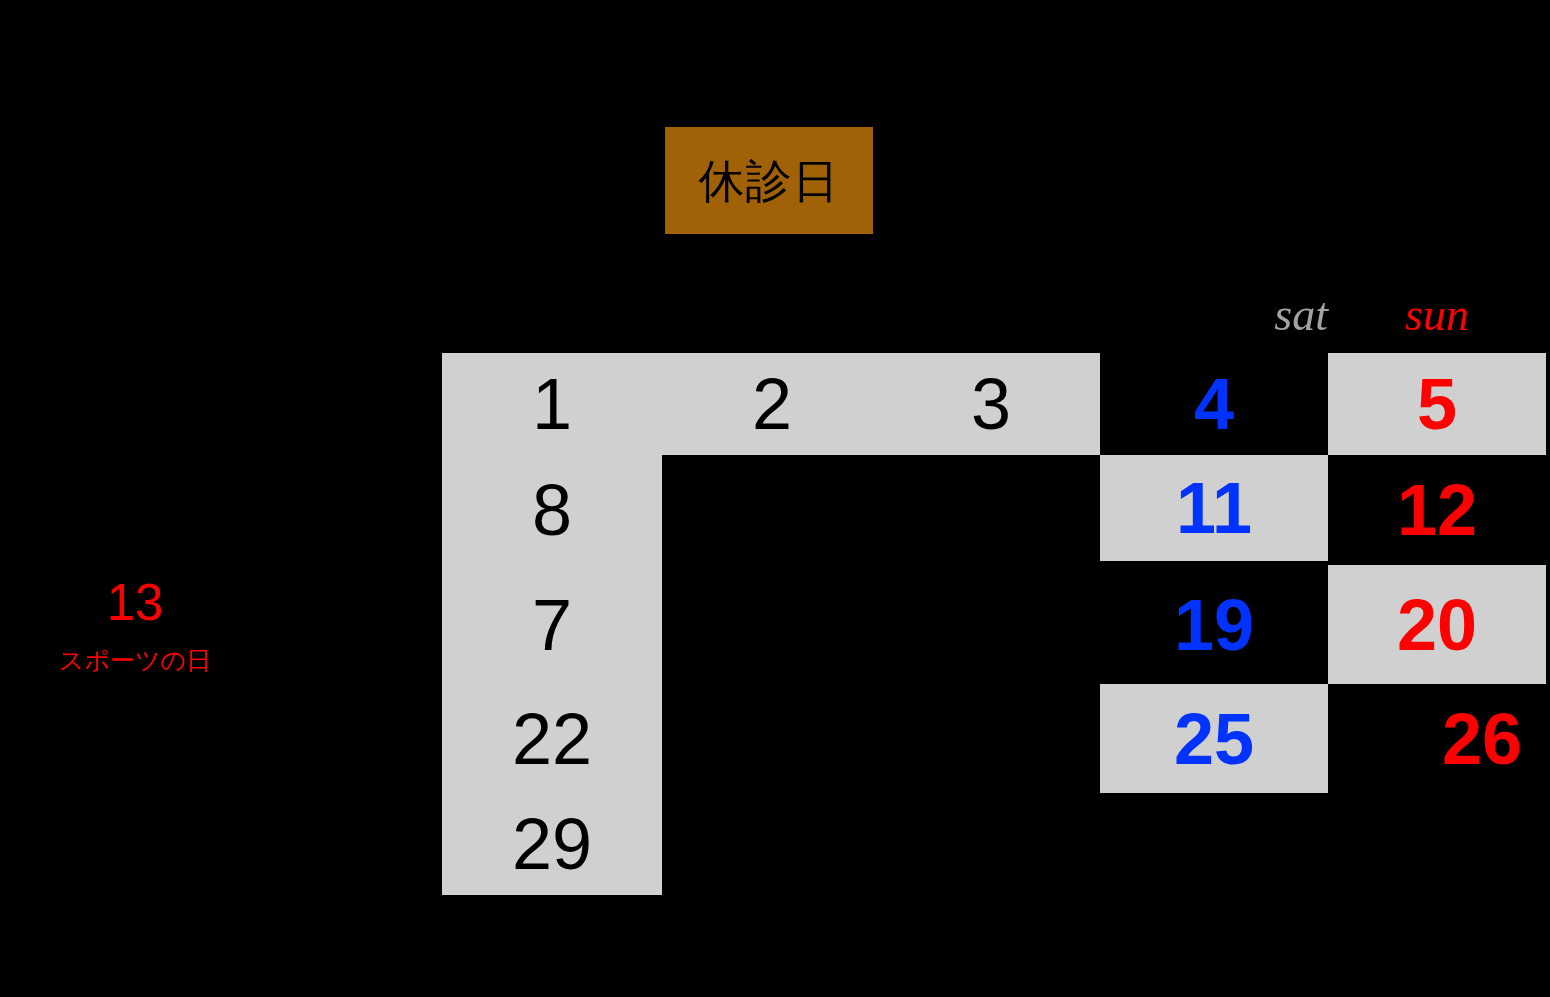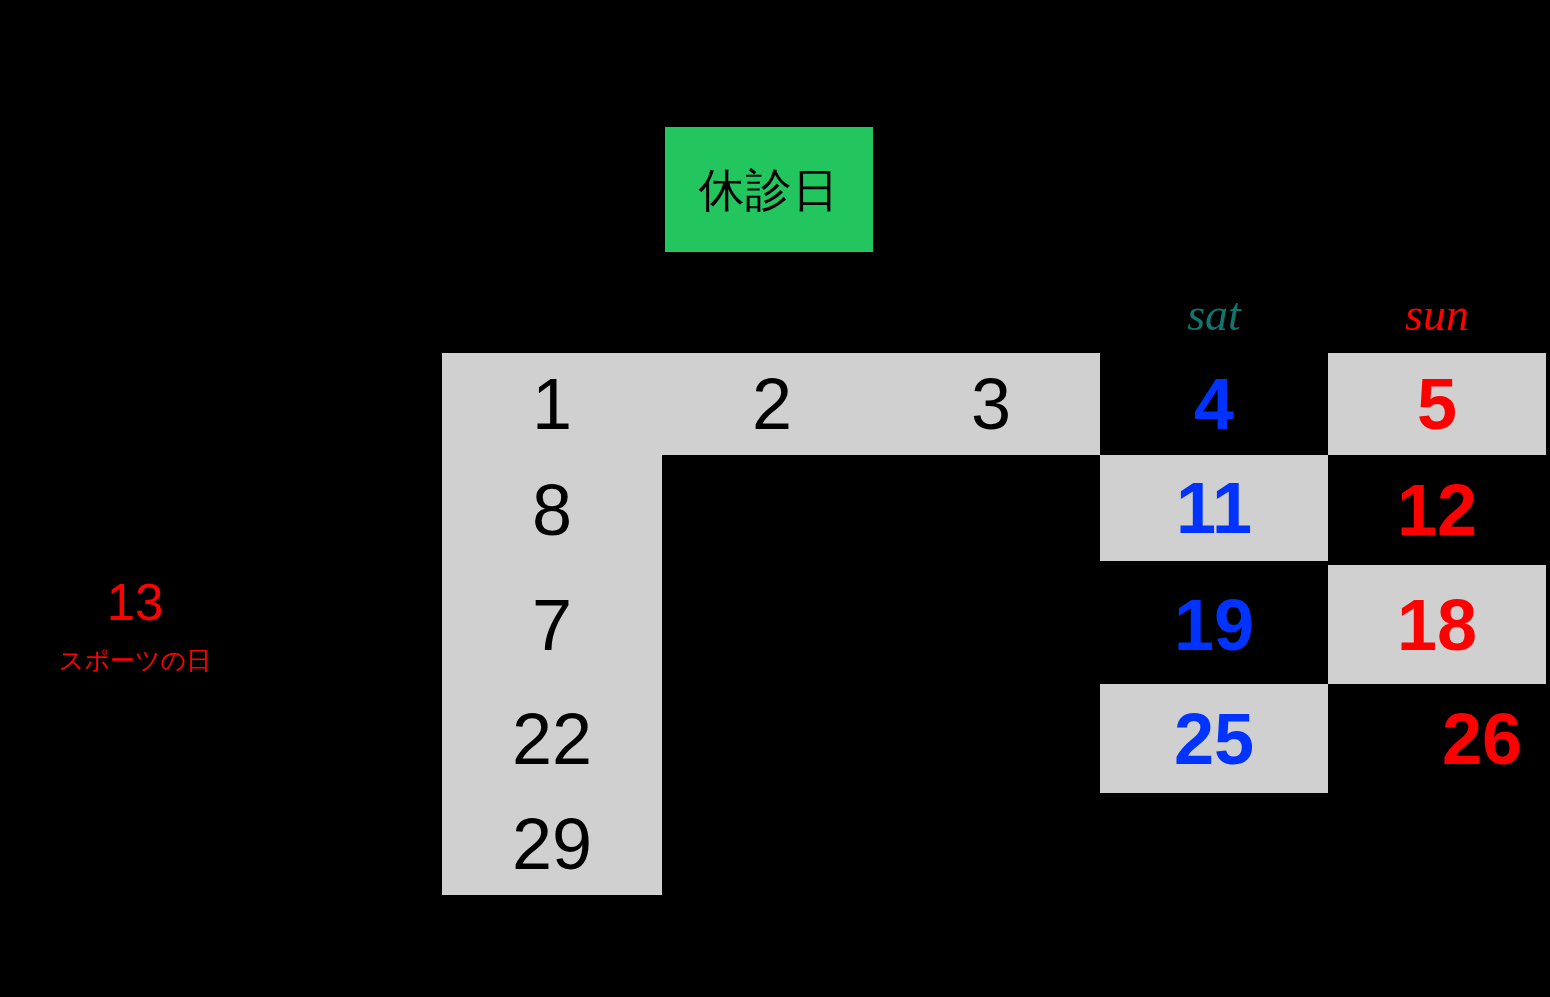--- a/index.html
+++ b/index.html
@@ -20,22 +20,22 @@
     height: 997px;
     background: #000000;
   }
 
   
   .legend-box {
     position: absolute;
     left: 665px;
     top: 127px;
     width: 208px;
-    height: 125px;
-    background: #22c55e;
+    height: 107px;
+    background: #a16207;
     display: flex;
     align-items: center;
     justify-content: center;
   }
   .legend-label {
     color: #000000;
     font-size: 46px;
     line-height: 1;
     font-family: "DejaVu Sans", "Liberation Sans", sans-serif;
     letter-spacing: 1px;
@@ -46,21 +46,21 @@
     position: absolute;
     top: 288px;
     height: 54px;
     font-size: 46px;
     font-style: italic;
     font-weight: 400;
     line-height: 54px;
     text-align: center;
     font-family: "Liberation Serif", "DejaVu Serif", serif;
   }
-  .wd-sat { left: 1100px; width: 228px; color: #0f766e; }
+  .wd-sat { left: 1100px; width: 228px; color: #a3a3a3; text-align: right; }
   .wd-sun { left: 1328px; width: 218px; color: #ff0000; }
 
   
   .cell {
     position: absolute;
     display: flex;
     align-items: center;
     justify-content: center;
     box-sizing: border-box;
   }
@@ -133,21 +133,21 @@
       <div class="cell noHl weekend" style="left: 1328px; top: 455px; width: 218px; height: 110px;">
         <span class="daynum" style="color: rgb(255, 0, 0);">12</span>
       </div>
       <div class="cell hl" style="left: 442px; top: 565px; width: 220px; height: 119px;">
         <span class="daynum" style="color: rgb(0, 0, 0);">7</span>
       </div>
       <div class="cell noHl weekend" style="left: 1100px; top: 565px; width: 228px; height: 119px;">
         <span class="daynum" style="color: rgb(0, 51, 255);">19</span>
       </div>
       <div class="cell hl weekend" style="left: 1328px; top: 565px; width: 218px; height: 119px;">
-        <span class="daynum" style="color: rgb(255, 0, 0);">18</span>
+        <span class="daynum" style="color: rgb(255, 0, 0);">20</span>
       </div>
       <div class="cell hl" style="left: 442px; top: 684px; width: 220px; height: 109px; justify-content: center;">
         <span class="daynum" style="color: rgb(0, 0, 0);">22</span>
       </div>
       <div class="cell hl weekend" style="left: 1100px; top: 684px; width: 228px; height: 109px;">
         <span class="daynum" style="color: rgb(0, 51, 255);">25</span>
       </div>
       <div class="cell noHl weekend" style="left: 1328px; top: 684px; width: 218px; height: 109px; margin-left: 45px;">
         <span class="daynum" style="color: rgb(255, 0, 0);">26</span>
       </div>

